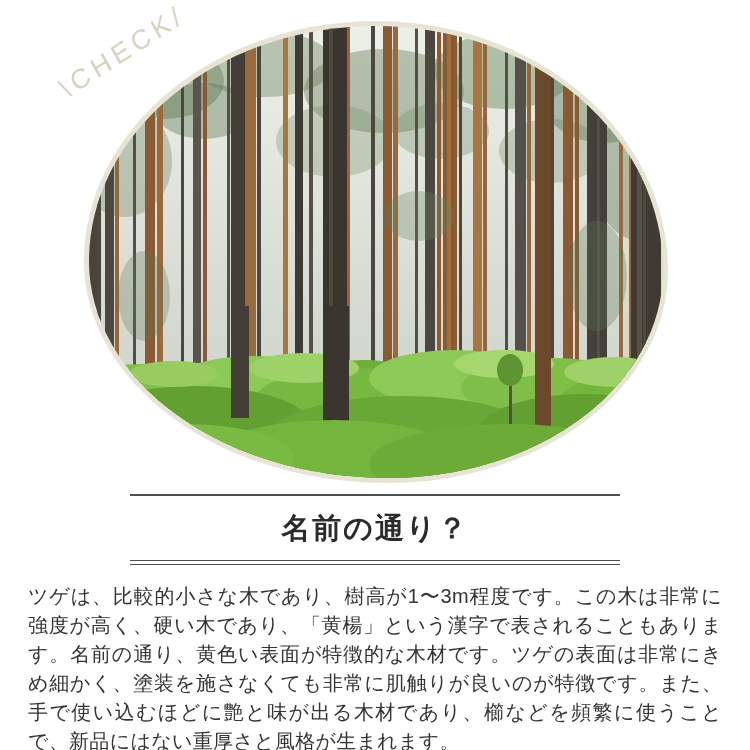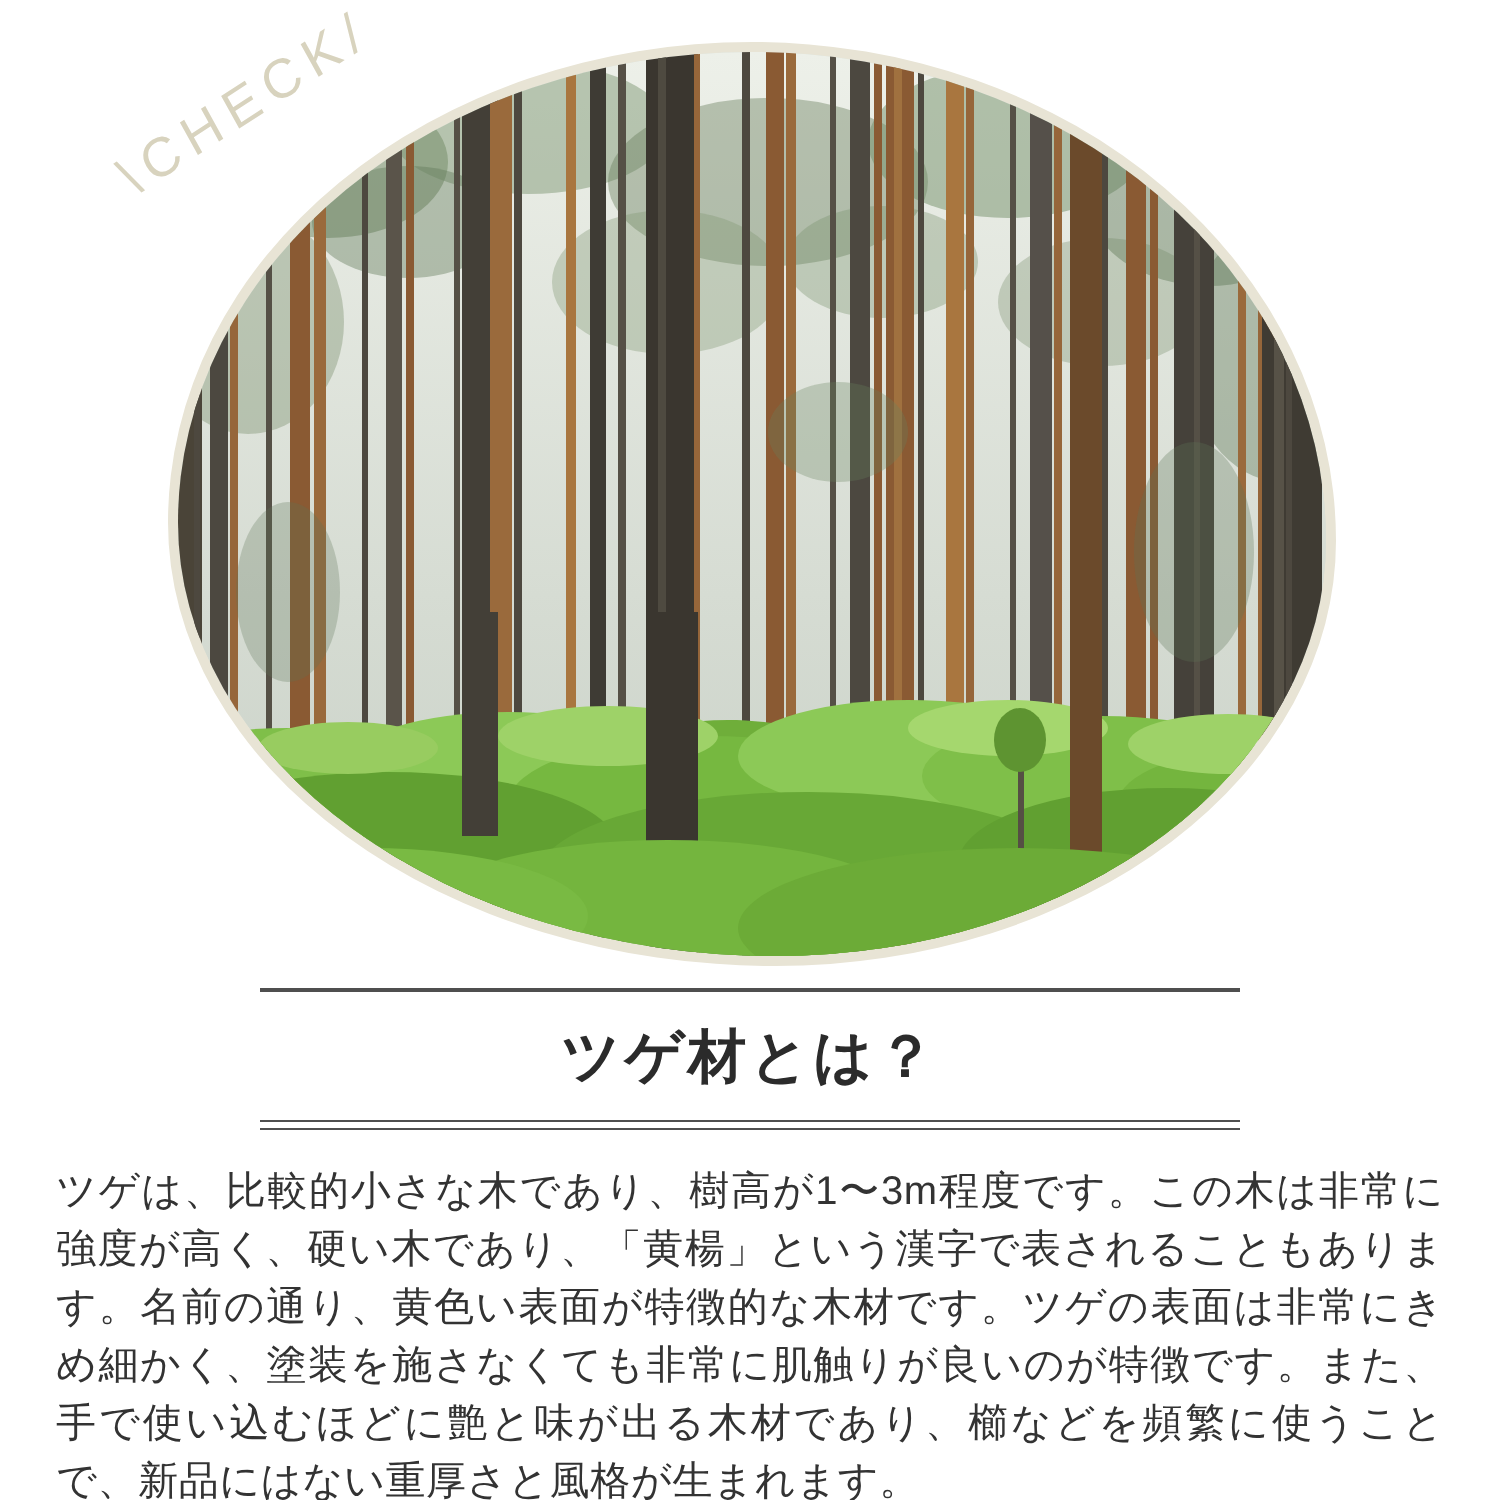--- a/index.html
+++ b/index.html
@@ -170,19 +170,19 @@
       <g>
         <ellipse cx="245" cy="428" rx="120" ry="34" fill="#74b53e"></ellipse>
         <ellipse cx="420" cy="438" rx="140" ry="40" fill="#6cab37"></ellipse>
         <ellipse cx="95" cy="432" rx="110" ry="34" fill="#79ba43"></ellipse>
         <ellipse cx="545" cy="428" rx="90" ry="32" fill="#74b53e"></ellipse>
       </g>
     </svg>
   </div>
 
   <div class="heading-box">
-    <h2>ツゲ材とは？</h2>
+    <h2>名前の通り？</h2>
     <div class="double-rule"></div>
   </div>
 
   <p class="body-text">ツゲは、比較的小さな木であり、樹高が1〜3m程度です。この木は非常に強度が高く、硬い木であり、「黄楊」という漢字で表されることもあります。名前の通り、黄色い表面が特徴的な木材です。ツゲの表面は非常にきめ細かく、塗装を施さなくても非常に肌触りが良いのが特徴です。また、手で使い込むほどに艶と味が出る木材であり、櫛などを頻繁に使うことで、新品にはない重厚さと風格が生まれます。</p>
 
 </div>
 
 </body></html>

